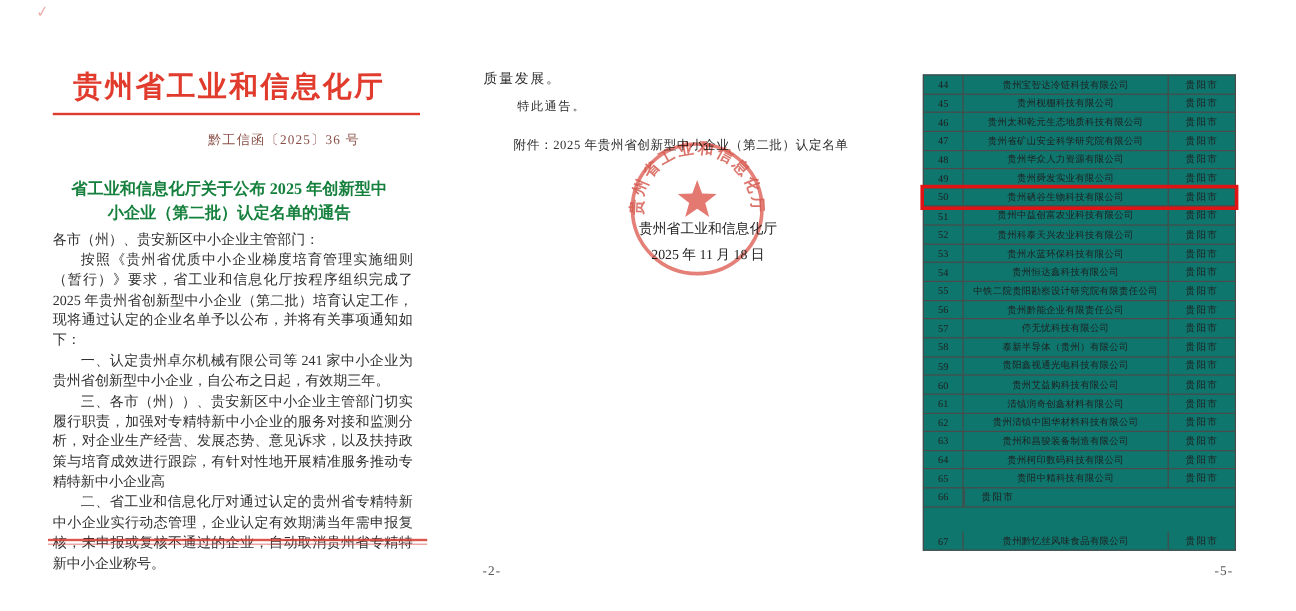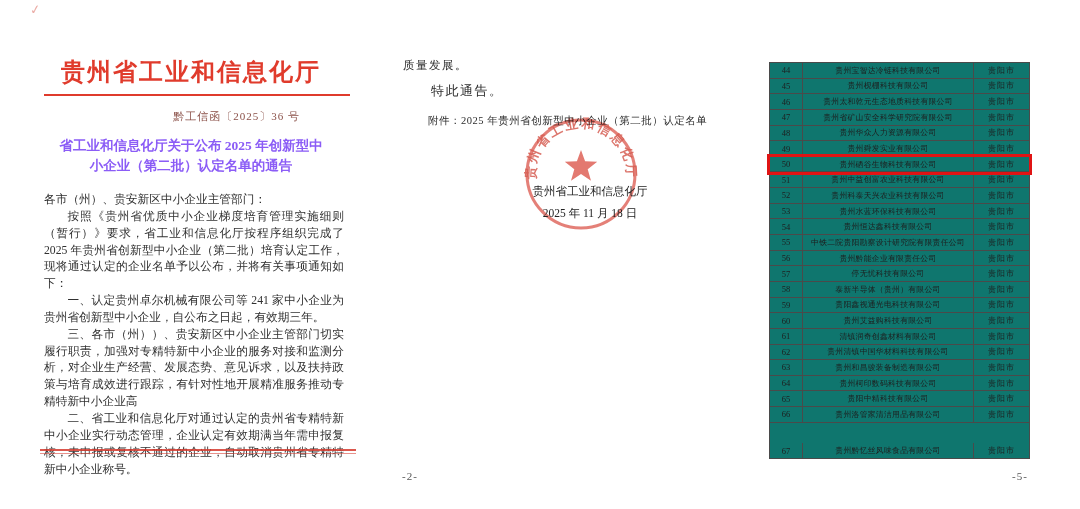--- a/index.html
+++ b/index.html
@@ -7,32 +7,32 @@
           font-family:"Liberation Serif","DejaVu Serif",serif;color:#2c2c2c;}
   .abs{position:absolute;}
 
   
   .corner-mark{left:30px;top:2px;font-size:13px;color:rgba(210,70,58,.45);transform:rotate(-8deg);}
   .red-header{left:30px;top:56px;width:322px;text-align:center;font-size:24px;font-weight:bold;
               letter-spacing:2px;color:#e03b2c;white-space:nowrap;}
   .red-rule{left:44px;top:94px;width:306px;height:0;border-top:2.5px solid #df3b2c;}
   .doc-number{left:30px;top:109px;width:322px;text-align:right;padding-right:52px;box-sizing:border-box;
               font-size:11px;color:#8a5048;letter-spacing:1px;}
-  .doc-title{left:30px;top:136px;width:322px;text-align:center;font-weight:bold;font-size:13.5px;
-             line-height:19.5px;color:#8b5cf6;}
+  .doc-title{left:30px;top:148px;width:322px;text-align:center;font-weight:bold;font-size:13.5px;
+             line-height:19.5px;color:#15803d;}
   .body-text{left:44px;top:192px;width:300px;font-size:11.7px;line-height:16.85px;text-align:justify;
              color:#303030;}
   .body-text p{margin:0;text-indent:2em;}
   .body-text p.no-indent{text-indent:0;}
   .red-footer-rule{left:40px;top:449px;width:316px;height:2px;
                    border-top:2px solid rgba(213,58,46,.85);border-bottom:1px solid rgba(213,58,46,.55);}
 
   
   .cont-line{left:403px;top:58px;font-size:11.5px;letter-spacing:1.5px;}
-  .hereby-line{left:431px;top:82px;font-size:13px;letter-spacing:1.5px;}
+  .hereby-line{left:431px;top:82px;font-size:10px;letter-spacing:1.5px;}
   .attachment-line{left:428px;top:114px;font-size:10.5px;letter-spacing:.5px;white-space:nowrap;}
   .seal{left:522px;top:115px;mix-blend-mode:multiply;opacity:.9;pointer-events:none;}
   .seal-ring{fill:none;stroke:#d94f43;stroke-width:3;opacity:.8;}
   .seal-star{fill:#d94f43;opacity:.85;}
   .seal-text{fill:#d14b3f;font-size:13px;font-weight:bold;letter-spacing:2.5px;opacity:.85;}
   .signature-block{left:495px;top:180px;width:190px;text-align:center;font-size:11.5px;line-height:22px;
                    color:#222;z-index:4;}
   .pagenum{font-size:11px;color:#555;letter-spacing:1px;}
   .pn2{left:402px;top:470px;}
   .pn5{left:1012px;top:470px;}
@@ -207,21 +207,20 @@
         <div class="c-name">贵州柯印数码科技有限公司</div>
         <div class="c-city">贵阳市</div>
       </div>
       <div class="trow">
         <div class="c-no">65</div>
         <div class="c-name">贵阳中精科技有限公司</div>
         <div class="c-city">贵阳市</div>
       </div>
       <div class="trow">
         <div class="c-no">66</div>
-        <div class="c-name">贵州洛管家清洁用品有限公司</div>
         <div class="c-city">贵阳市</div>
       </div>
       <div class="trow">
         <div class="c-no">67</div>
         <div class="c-name">贵州黔忆丝风味食品有限公司</div>
         <div class="c-city">贵阳市</div>
       </div>
     </div>
 
   <div class="abs pagenum pn5">-5-</div>

